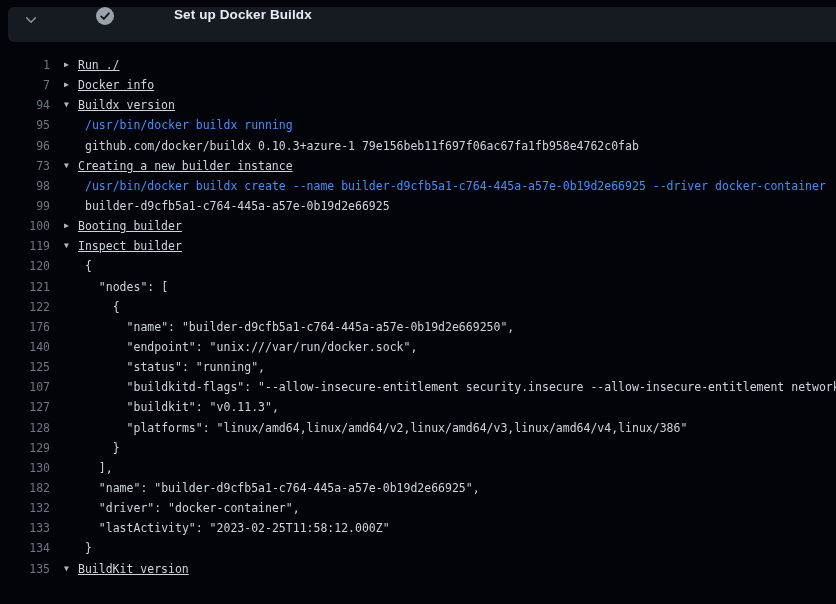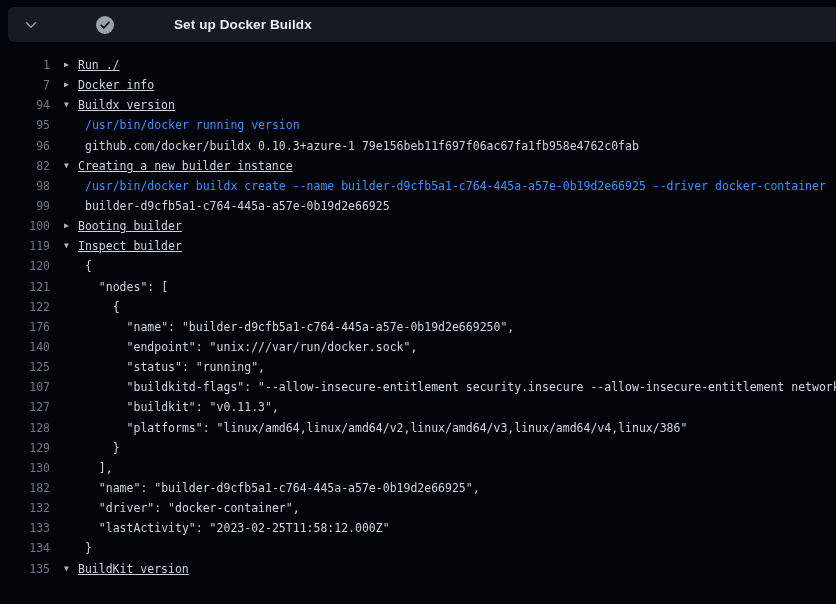--- a/index.html
+++ b/index.html
@@ -7,21 +7,21 @@
     --text:#cdd4db; --cmd:#3f8fff; --tri:#b0b9c1; --check:#9aa3ac; --chev:#8b949e;
   }
   *{box-sizing:border-box;}
   html,body{margin:0;padding:0;}
   body{
     width:836px;height:604px;overflow:hidden;background:var(--page-bg);
     font-family:"Liberation Sans",sans-serif;
   }
   .step-header{
     margin:7px 0 0 8px;height:35px;width:828px;background:var(--bar-bg);
-    border-radius:6px 0 0 6px;display:flex;align-items:center;padding-left:10px;
+    border-radius:6px 0 0 6px;display:flex;align-items:flex-start;padding-left:10px;
     cursor:pointer;
     gap:48px;
   }
   .chev-btn{width:26px;height:26px;display:flex;align-items:center;justify-content:center;flex:0 0 auto;}
   .status-wrap{margin-left:4px;display:flex;align-items:center;flex:0 0 auto;}
   .step-title{
     margin-left:12px;color:var(--title);font-size:13.5px;font-weight:600;
     letter-spacing:.1px;white-space:nowrap;
   }
   .log{
@@ -75,28 +75,28 @@
     </div>
     <div class="row">
       <span class="num">94</span>
       <span class="content group">
         <span class="tri">▼</span>
         <span class="label">Buildx version</span>
       </span>
     </div>
     <div class="row">
       <span class="num">95</span>
-      <span class="content plain cmd">/usr/bin/docker running version</span>
+      <span class="content plain cmd">/usr/bin/docker buildx running</span>
     </div>
     <div class="row">
       <span class="num">96</span>
       <span class="content plain">github.com/docker/buildx 0.10.3+azure-1 79e156beb11f697f06ac67fa1fb958e4762c0fab</span>
     </div>
     <div class="row">
-      <span class="num">82</span>
+      <span class="num">73</span>
       <span class="content group">
         <span class="tri">▼</span>
         <span class="label">Creating a new builder instance</span>
       </span>
     </div>
     <div class="row">
       <span class="num">98</span>
       <span class="content plain cmd">/usr/bin/docker buildx create --name builder-d9cfb5a1-c764-445a-a57e-0b19d2e66925 --driver docker-container</span>
     </div>
     <div class="row">

